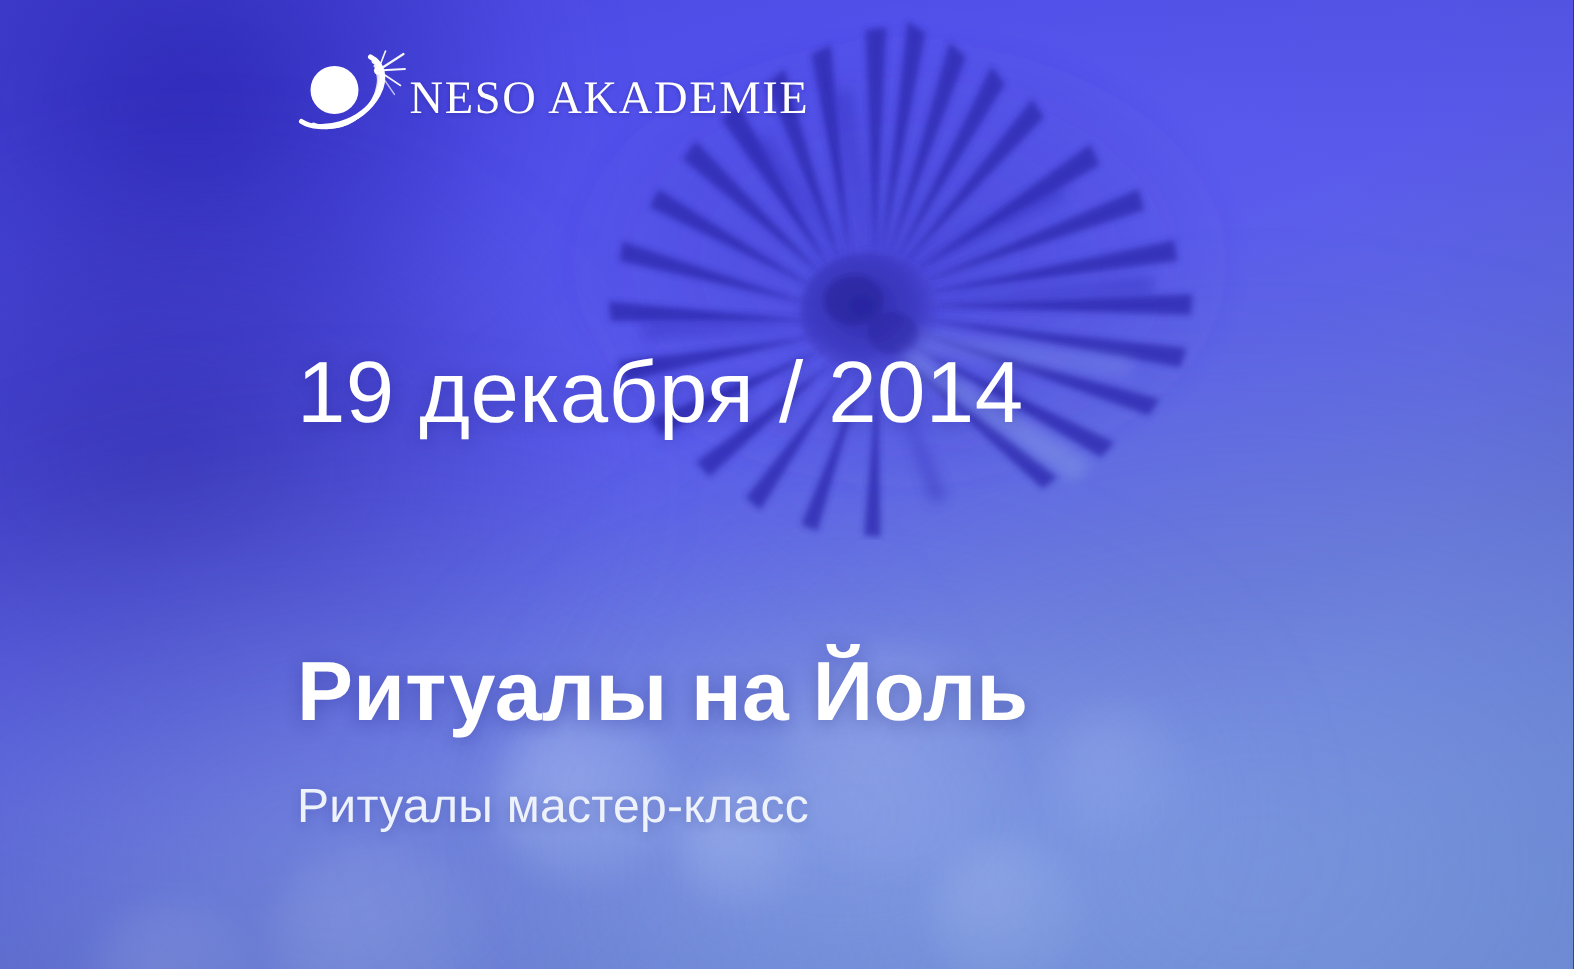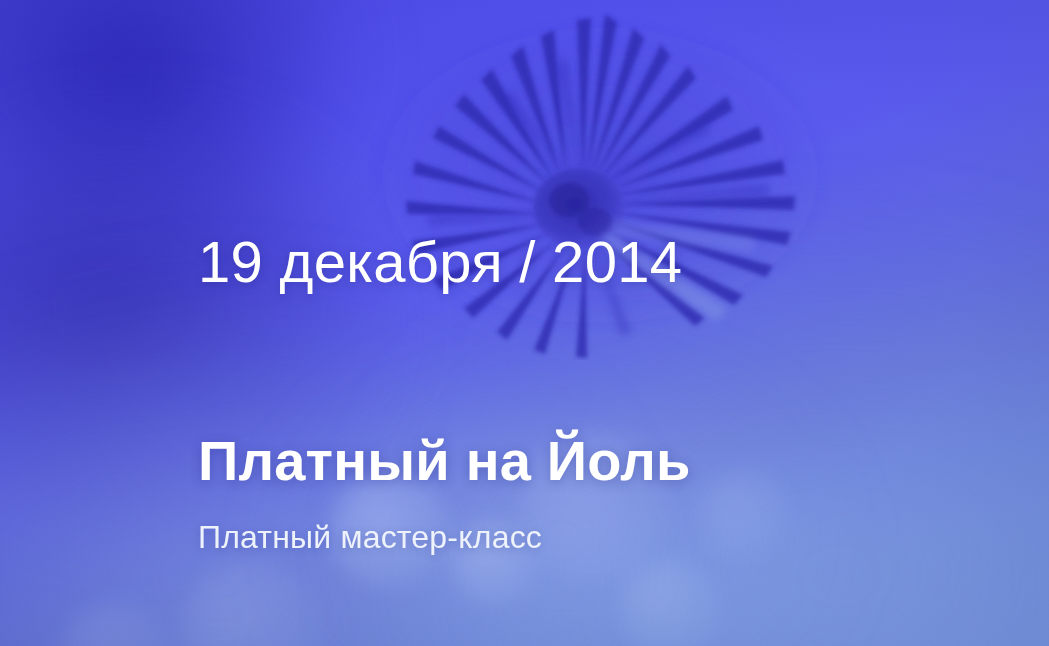--- a/index.html
+++ b/index.html
@@ -303,22 +303,47 @@
 
       <g filter="url(#softblur2)" opacity="0.38">
         <polygon points="252,262 372,338 362,352 244,272" fill="#8fa6e8"></polygon>
         <polygon points="258,250 400,268 399,282 255,266" fill="#8fa6e8" opacity="0.6"></polygon>
       </g>
     </svg>
   </div>
 
   <div class="vignette"></div>
 
+  <div class="logo">
+    <span class="logo-mark">
+      <svg viewBox="0 0 74 62" xmlns="http://www.w3.org/2000/svg" aria-hidden="true">
+
+        <circle cx="26" cy="27" r="16" fill="#ffffff"></circle>
+
+        <g fill="none" stroke="#ffffff" stroke-linecap="round">
+          <path d="M4 48 C 16 56, 44 50, 55 30 C 61 19, 58 9, 50 5" stroke-width="3.4"></path>
+          <path d="M12 50 C 24 56, 47 47, 55 29 C 60 18, 57 11, 52 8" stroke-width="2.6" opacity="0.95"></path>
+          <path d="M20 51 C 31 54, 48 44, 54 29 C 58 19, 56 13, 53 11" stroke-width="2.0" opacity="0.9"></path>
+          <path d="M28 51 C 37 51, 48 42, 53 30 C 56 21, 55 16, 53 14" stroke-width="1.5" opacity="0.8"></path>
+        </g>
+
+        <g stroke="#ffffff" stroke-linecap="round" opacity="0.95">
+          <line x1="55" y1="14" x2="72" y2="3" stroke-width="1.5"></line>
+          <line x1="55" y1="14" x2="73" y2="13" stroke-width="1.2"></line>
+          <line x1="55" y1="14" x2="70" y2="24" stroke-width="1.1"></line>
+          <line x1="55" y1="14" x2="60" y2="1" stroke-width="1.1"></line>
+          <line x1="55" y1="14" x2="66" y2="30" stroke-width="0.9" opacity="0.7"></line>
+        </g>
+        <circle cx="55" cy="14" r="2.6" fill="#ffffff"></circle>
+      </svg>
+    </span>
+    <span class="logo-text">NESO AKADEMIE</span>
+  </div>
 
   <div class="content">
     <div class="date">19 декабря / 2014</div>
 
-    <h1 class="headline">Платный на Йоль</h1>
-
-    <div class="subtitle">Платный мастер-класс</div>
+    <h1 class="headline">Ритуалы на Йоль</h1>
+
+    <div class="subtitle">Ритуалы мастер-класс</div>
   </div>
 
 </div>
 
 </body></html>

